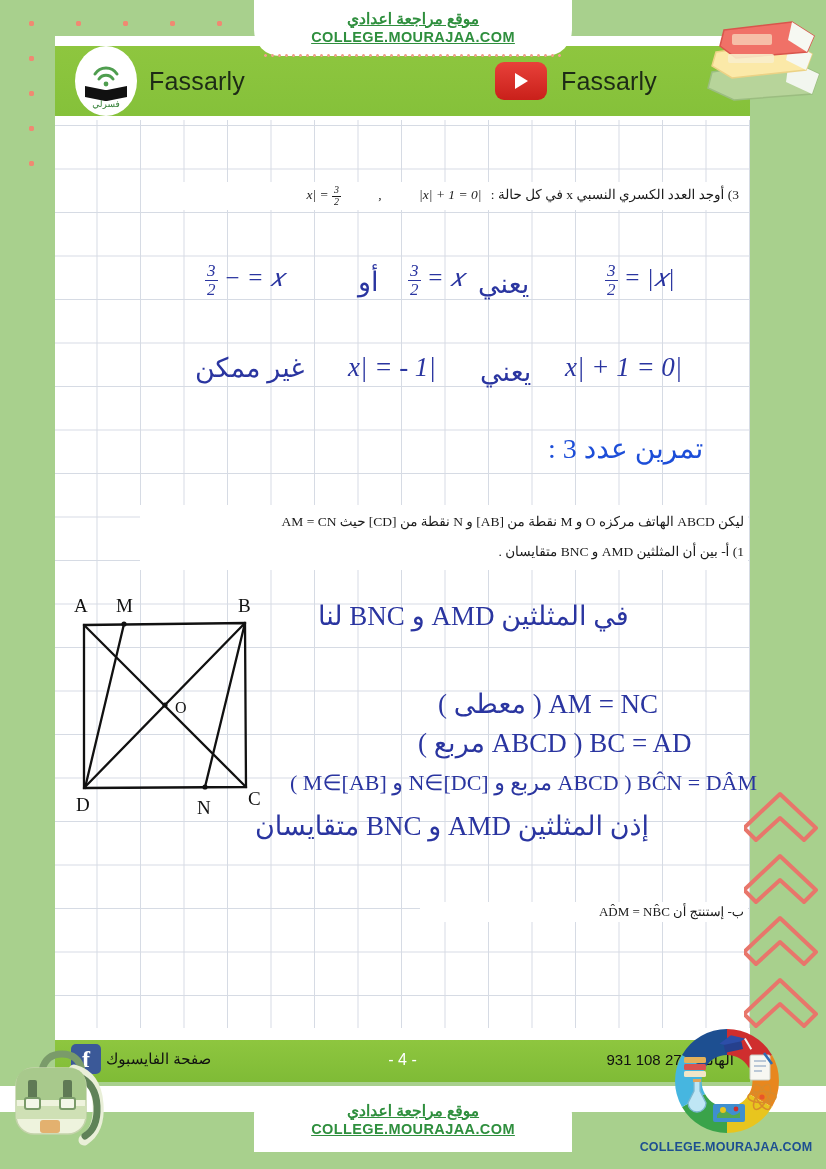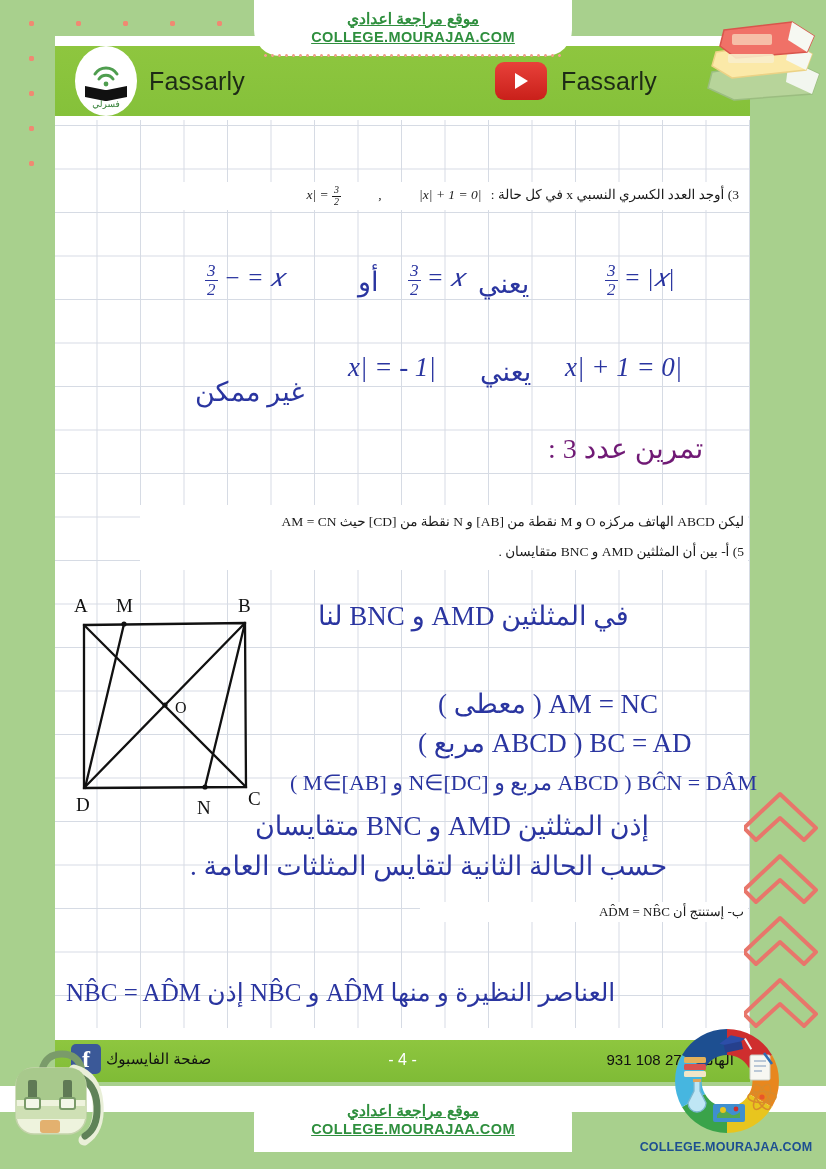--- a/index.html
+++ b/index.html
@@ -78,21 +78,21 @@
     background:#fff;padding:2px 4px;}
   .mth{font-style:italic;font-family:"Liberation Serif", serif;}
   .frac{display:inline-block;vertical-align:middle;text-align:center;font-size:10px;line-height:1.05;
     font-style:italic;}
   .frac .num{display:block;border-bottom:1px solid #1a1a1a;padding:0 2px;}
   .frac .den{display:block;padding:0 2px;}
 
   
   .hw{position:absolute;color:#2a35a0;direction:rtl;
     font-family:"Liberation Serif", serif;white-space:nowrap;}
-  .hw-green{color:#701a75;}
+  .hw-green{color:#1d4ed8;}
   .hwbig{font-size:27px;}
 
   
   .hw, .hw *{transform-origin:left center;}
 
   
   #figure{position:absolute;left:62px;top:592px;width:240px;height:235px;}
 
   
   #books{position:absolute;right:2px;top:8px;width:130px;height:110px;}
@@ -183,27 +183,27 @@
   </div>
   <div class="hw hwbig" style="left:358px;top:266px;">أو</div>
   <div class="hw hwbig" style="left:205px;top:262px;font-size:25px;">
     <span style="font-style:italic;">𝑥 = −</span>
     <span class="frac" style="font-size:17px;color:#2a35a0;"><span class="num" style="border-color:#2a35a0;">3</span><span class="den">2</span></span>
   </div>
 
   <div class="hw hwbig" style="left:565px;top:352px;font-style:italic;">|x| + 1 = 0</div>
   <div class="hw hwbig" style="left:480px;top:356px;">يعني</div>
   <div class="hw hwbig" style="left:348px;top:352px;font-style:italic;">|x| = - 1</div>
-  <div class="hw hwbig" style="left:195px;top:352px;margin-top:24px;">غير ممكن</div>
+  <div class="hw hwbig" style="left:195px;top:352px;">غير ممكن</div>
 
   <div class="hw hwbig hw-green" style="left:548px;top:432px;font-size:28px;">تمرين عدد 3 :</div>
 
   <div class="printed" id="pr-ex">
     <div>ليكن ABCD الهاتف مركزه O و M نقطة من [AB] و N نقطة من [CD] حيث AM = CN</div>
-    <div>5) أ- بين أن المثلثين AMD و BNC متقايسان .</div>
+    <div>1) أ- بين أن المثلثين AMD و BNC متقايسان .</div>
   </div>
 
   <div id="figure">
     <svg width="240" height="235" viewBox="0 0 240 235" aria-hidden="true">
       <g stroke="#111" stroke-width="2.3" fill="none" stroke-linecap="round">
 
         <path d="M22 33 L183 31 L184 195 L22 196 Z"></path>
 
         <path d="M22 33 L184 195"></path>
         <path d="M183 31 L22 196"></path>
@@ -224,25 +224,23 @@
         <text x="113" y="121" font-size="16">O</text>
       </g>
     </svg>
   </div>
 
   <div class="hw hwbig" style="left:318px;top:600px;">في المثلثين AMD و BNC لنا</div>
   <div class="hw hwbig" style="left:438px;top:688px;text-align:center;">AM = NC ( معطى )</div>
   <div class="hw hwbig" style="left:418px;top:727px;">BC = AD ( ABCD مربع )</div>
   <div class="hw" style="left:290px;top:770px;font-size:22px;">BĈN = DÂM ( ABCD مربع و N∈[DC] و M∈[AB] )</div>
   <div class="hw hwbig" style="left:255px;top:810px;">إذن المثلثين AMD و BNC متقايسان</div>
-  <div class="hw hwbig" style="left:190px;top:850px;">حسب الحالة الثانية لتقايس المثلثات العامة .</div>
 
   <div class="printed" id="pr-b">ب- إستنتج أن AD̂M = NB̂C</div>
 
-  <div class="hw" style="left:66px;top:978px;font-size:25px;">العناصر النظيرة و منها AD̂M و NB̂C إذن NB̂C = AD̂M</div>
 
   <div id="chevrons">
     <svg width="82" height="250" viewBox="0 0 82 250" aria-hidden="true">
       <g fill="none" stroke="#e8766b" stroke-width="4" stroke-linejoin="round" stroke-linecap="round">
         <path d="M0 48 L36 14 L72 48 L60 60 L36 38 L12 60 Z"></path>
         <path d="M0 110 L36 76 L72 110 L60 122 L36 100 L12 122 Z"></path>
         <path d="M0 172 L36 138 L72 172 L60 184 L36 162 L12 184 Z"></path>
         <path d="M0 234 L36 200 L72 234 L60 246 L36 224 L12 246 Z"></path>
       </g>
     </svg>

